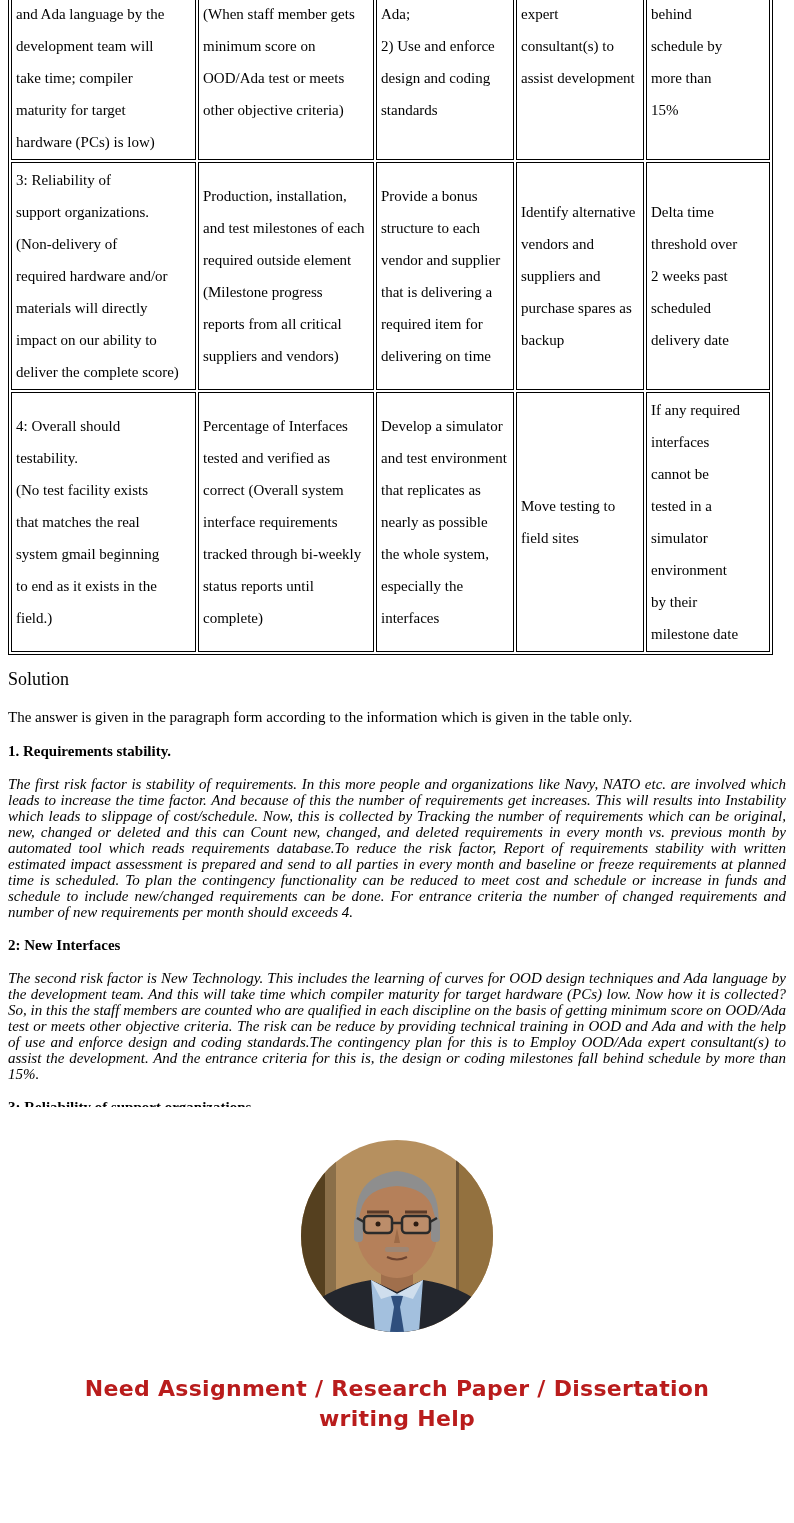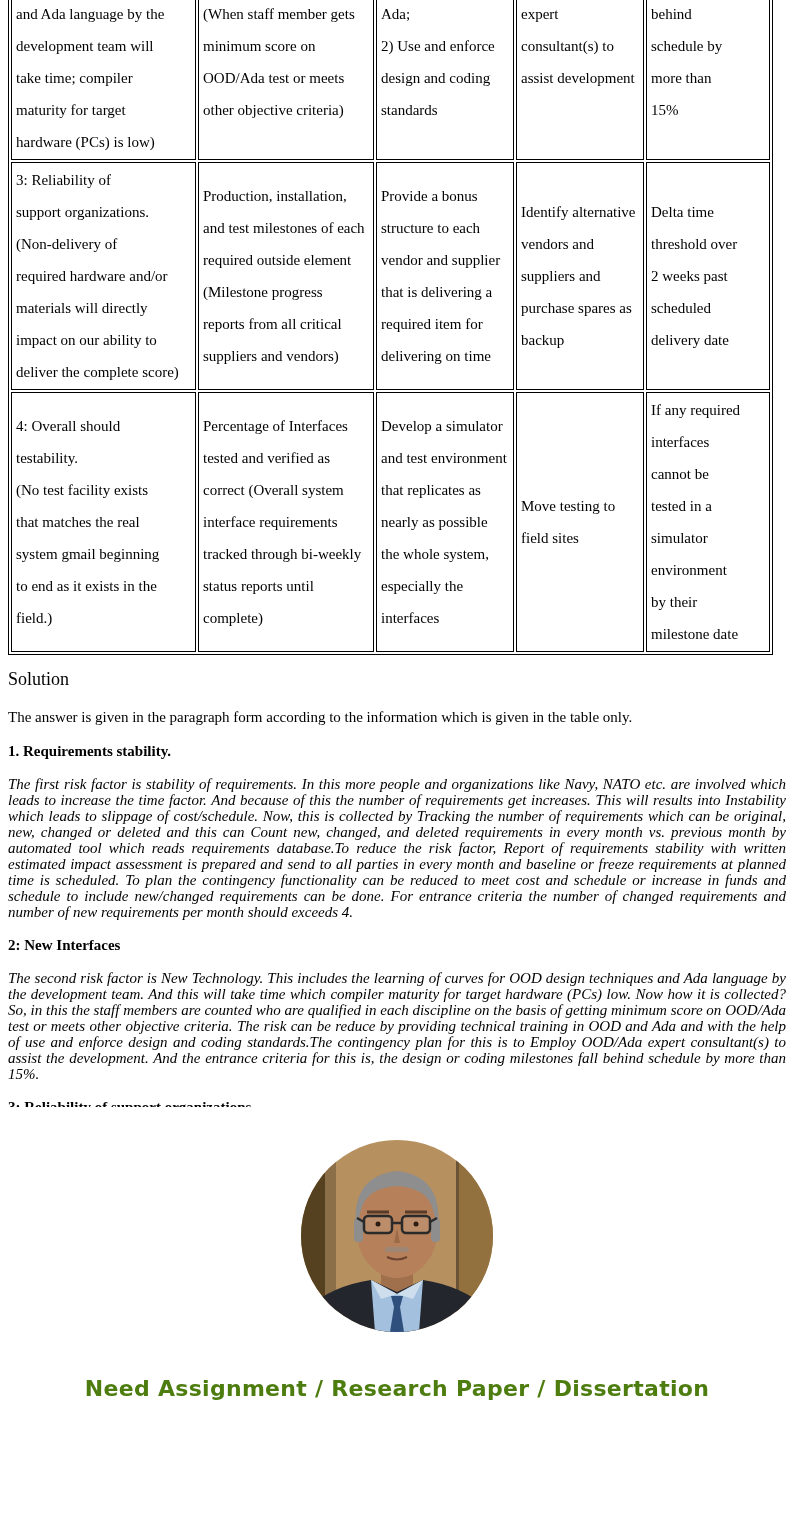--- a/index.html
+++ b/index.html
@@ -53,21 +53,21 @@
 
   
   .footer {
     margin-top: 42px;
     text-align: center;
     font-family: "DejaVu Sans", sans-serif;
     font-weight: bold;
     font-size: 22px;
     line-height: 30px;
     letter-spacing: 0.3px;
-    color: #4d7c0f;
+    color: #b91c1c;
   }
 </style>
 </head>
 <body>
 
 <div class="page">
   <div class="doc">
 
     <table class="risk">
       <colgroup>
@@ -268,14 +268,15 @@
       <polygon points="70,140 96,154 122,140 118,192 74,192" fill="#a3c0de"></polygon>
       <polygon points="70,140 96,154 80,159" fill="#cfdeed"></polygon>
       <polygon points="122,140 96,154 112,159" fill="#cfdeed"></polygon>
       <polygon points="90,156 102,156 99,167 93,167" fill="#2f4f7d"></polygon>
       <polygon points="93,167 99,167 103,192 89,192" fill="#2f4f7d"></polygon>
     </svg>
   </div>
 
   <div class="footer">
     <div>Need Assignment / Research Paper / Dissertation</div>
+    <div>writing Help</div>
   </div>
 </div>
 
 </body></html>

